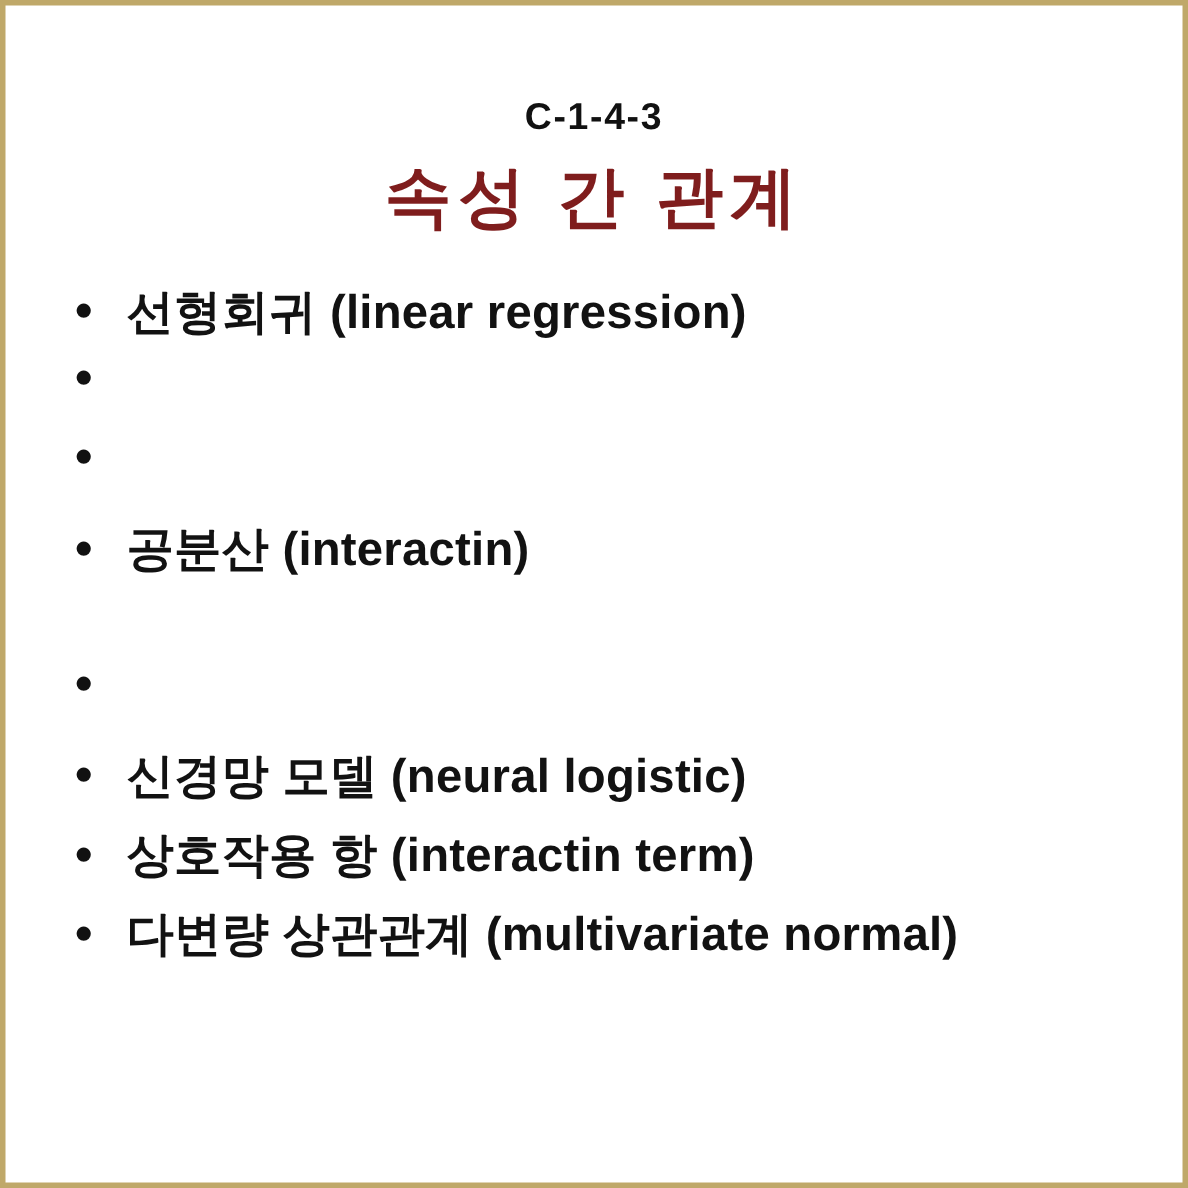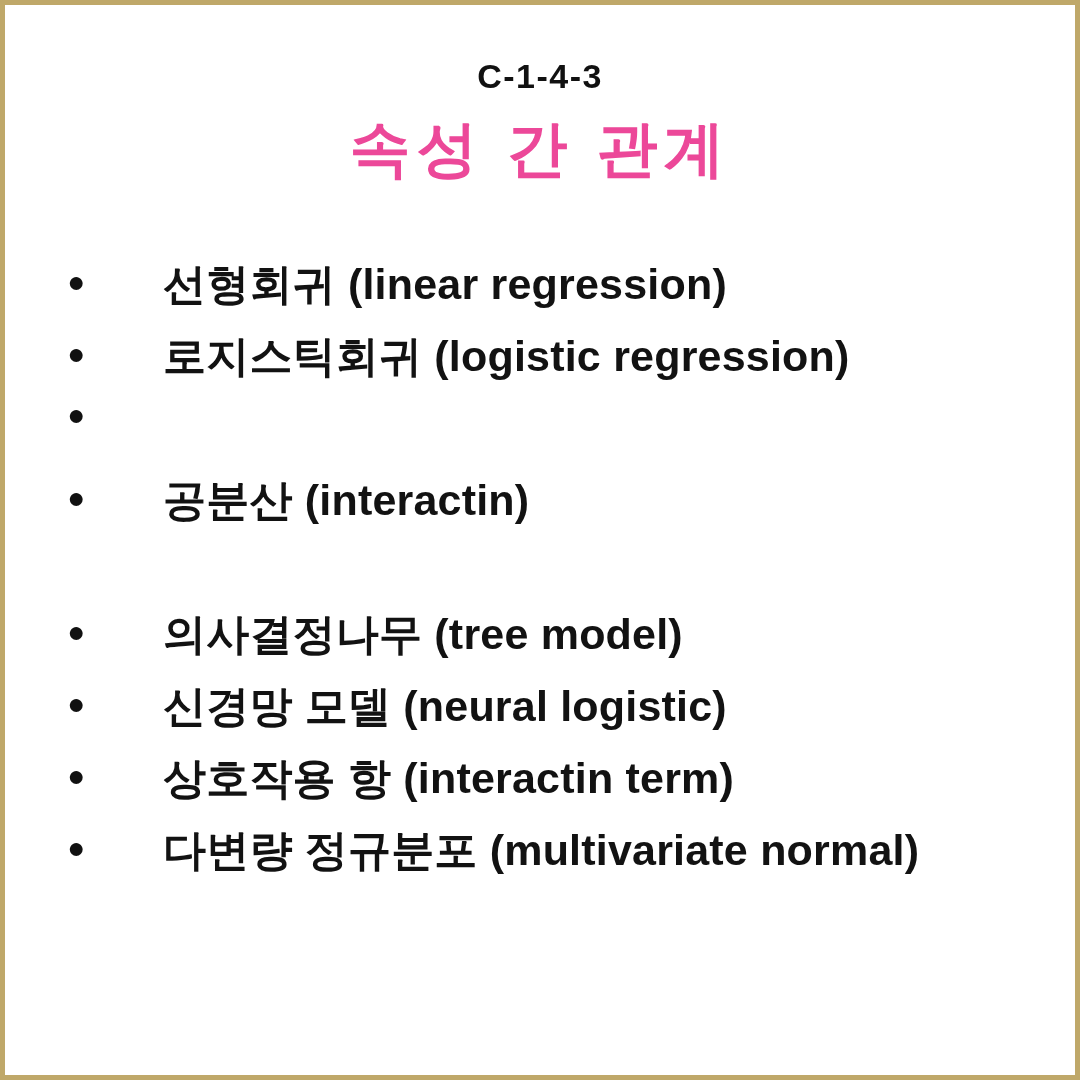--- a/index.html
+++ b/index.html
@@ -20,39 +20,39 @@
     box-sizing: border-box;
     width: 1080px;
     height: 1080px;
     background: #ffffff;
     border: 5px solid #bfa869;
     overflow: hidden;
   }
 
   
   #header {
-    padding-top: 54px;
+    padding-top: 84px;
     text-align: center;
   }
 
   #slide-code {
     font-size: 34px;
     font-weight: 700;
     color: #111111;
     letter-spacing: 1.5px;
     line-height: 1;
     margin: 0;
   }
 
   #slide-title {
     margin: 0;
     padding-top: 24px;
     font-size: 61px;
     font-weight: 700;
-    color: #ec4899;
+    color: #7f1d1d;
     letter-spacing: 6px;
     line-height: 1.05;
     white-space: nowrap;
   }
 
   
   #content {
     position: absolute;
     left: 0;
     top: 258px;
@@ -87,21 +87,20 @@
   }
 
   .bullet-text {
     flex: 0 1 auto;
     font-size: 43px;
     font-weight: 700;
     color: #121212;
     line-height: 1;
     white-space: nowrap;
     letter-spacing: 0.2px;
-    margin-left: 48px;
   }
 </style>
 </head>
 <body>
 
 <div id="slide">
 
   <div id="header">
     <div id="slide-code">C-1-4-3</div>
     <h1 id="slide-title">속성 간 관계</h1>
@@ -109,44 +108,42 @@
 
   <div id="content">
 
     <ul class="bullet-group" id="group-1">
       <li class="bullet-item">
         <span class="bullet-marker">●</span>
         <span class="bullet-text">선형회귀 (linear regression)</span>
       </li>
       <li class="bullet-item">
         <span class="bullet-marker">●</span>
-        <span class="bullet-text">로지스틱회귀 (logistic regression)</span>
       </li>
       <li class="bullet-item">
         <span class="bullet-marker">●</span>
       </li>
       <li class="bullet-item">
         <span class="bullet-marker">●</span>
         <span class="bullet-text">공분산 (interactin)</span>
       </li>
     </ul>
 
     <ul class="bullet-group" id="group-2">
       <li class="bullet-item">
         <span class="bullet-marker">●</span>
-        <span class="bullet-text">의사결정나무 (tree model)</span>
       </li>
       <li class="bullet-item">
         <span class="bullet-marker">●</span>
         <span class="bullet-text">신경망 모델 (neural logistic)</span>
       </li>
       <li class="bullet-item">
         <span class="bullet-marker">●</span>
         <span class="bullet-text">상호작용 항 (interactin term)</span>
       </li>
       <li class="bullet-item">
         <span class="bullet-marker">●</span>
-        <span class="bullet-text">다변량 정규분포 (multivariate normal)</span>
+        <span class="bullet-text">다변량 상관관계 (multivariate normal)</span>
       </li>
     </ul>
 
   </div>
 </div>
 
 </body></html>

